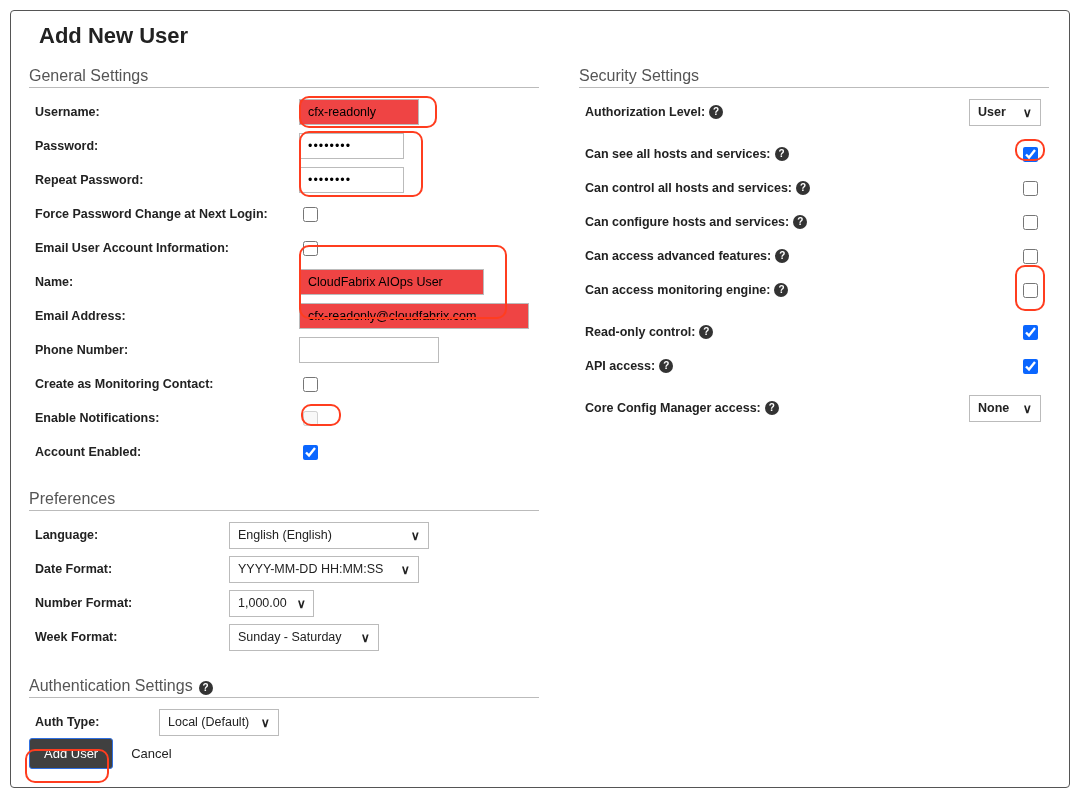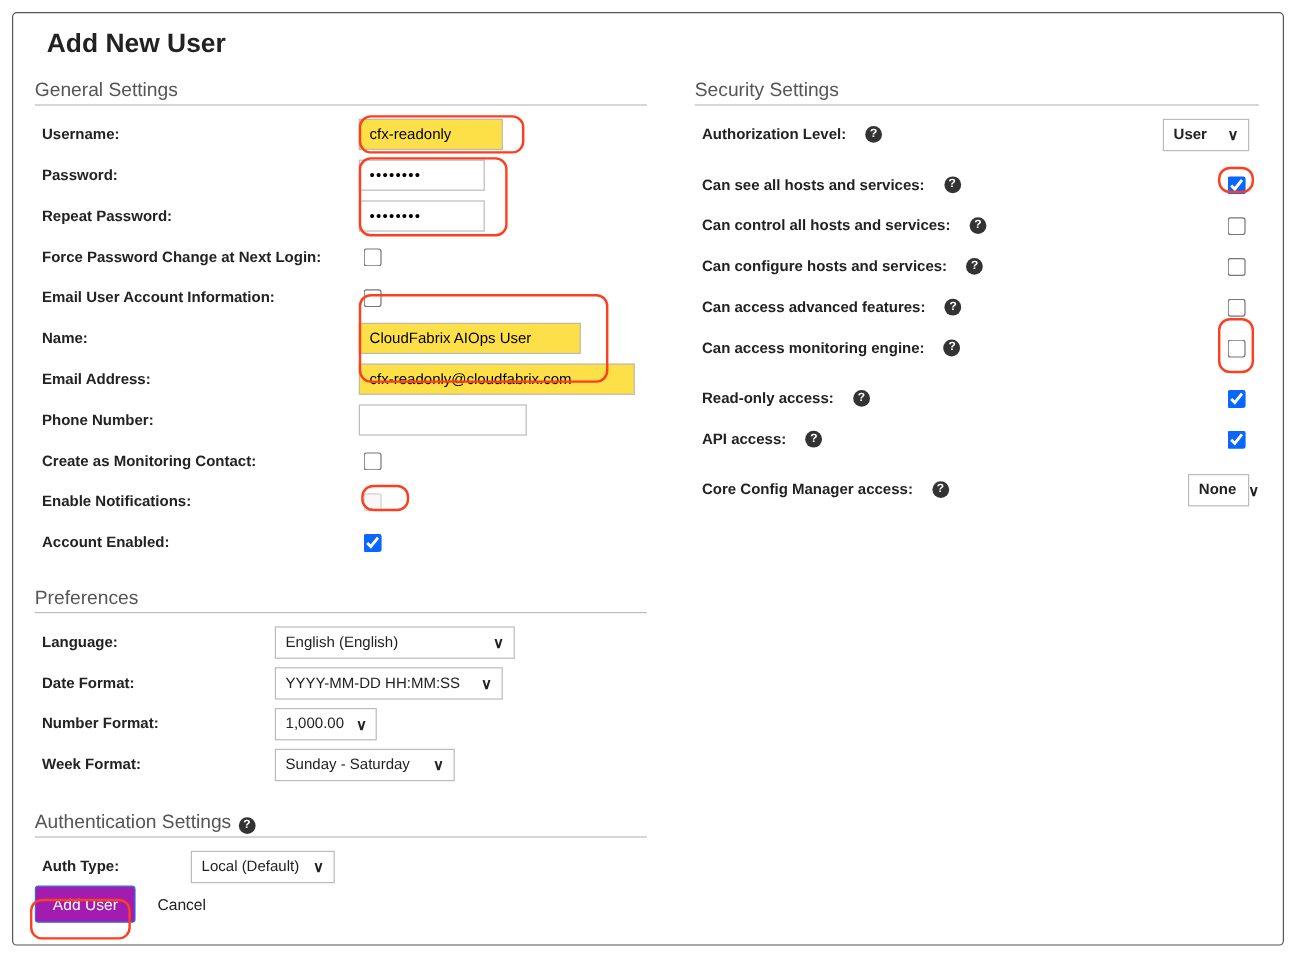--- a/index.html
+++ b/index.html
@@ -63,38 +63,38 @@
   .row.prefs .lbl { width: 200px; }
   .row.auth .lbl { width: 130px; }
 
   .row .lbl-sec {
     font-weight: bold;
     font-size: 12.5px;
     flex: 1;
     padding-left: 6px;
     display:flex;
     align-items:center;
-    gap:16px;
+    gap:4px;
   }
   .row .ctrl-sec {
     width: 90px;
     display:flex;
     justify-content:flex-end;
     align-items:center;
     padding-right: 8px;
   }
 
   input[type=text], input[type=password] {
     font-family: inherit;
     font-size: 12.5px;
     padding: 5px 8px;
     border: 1px solid #bbb;
     background: #fff;
   }
-  input.blue-bg { background: #fde047; }
+  input.blue-bg { background: #ef4444; }
   input.w-username { width: 120px; }
   input.w-pass { width: 105px; }
   input.w-name { width: 185px; }
   input.w-email { width: 230px; }
   input.w-phone { width: 140px; }
 
   .fake-select {
     border: 1px solid #bbb;
     padding: 5px 8px;
     font-size: 12.5px;
@@ -104,21 +104,21 @@
     background:#fff;
     font-weight: normal;
   }
   .fake-select.bold { font-weight: bold; }
   .sel-lang { width: 200px; justify-content: space-between; }
   .sel-date { width: 190px; justify-content: space-between; }
   .sel-num  { width: 85px; justify-content: space-between; }
   .sel-week { width: 150px; justify-content: space-between; gap: 12px; }
   .sel-auth { width: 120px; justify-content: space-between; }
   .sel-user { width: 72px; justify-content: space-between; }
-  .sel-none { width: 51px; justify-content: space-between; }
+  .sel-none { width: 72px; justify-content: space-between; }
 
   .help-icon {
     display:inline-flex;
     width:14px; height:14px;
     border-radius:50%;
     background:#333;
     color:#fff;
     font-size:10px;
     font-weight:bold;
     align-items:center;
@@ -132,21 +132,21 @@
   }
 
   .highlight {
     position:absolute;
     border: 2.5px solid #ff3d1f;
     border-radius: 10px;
     pointer-events:none;
   }
 
   .btn-primary {
-    background:#a21caf;
+    background:#404040;
     color:#fff;
     border:1px solid #2f6fe0;
     padding:7px 14px;
     font-size:13px;
     border-radius:3px;
     cursor:pointer;
   }
   .btn-cancel {
     background:#fff;
     color:#222;
@@ -377,21 +377,21 @@
           <span>Can access monitoring engine:</span>
           <span class="help-icon">?</span>
         </div>
         <div class="ctrl-sec">
             <input type="checkbox" style="">
           </div>
       </div>
 
       <div class="row" style="margin-top:14px">
         <div class="lbl-sec">
-          <span>Read-only access:</span>
+          <span>Read-only control:</span>
           <span class="help-icon">?</span>
         </div>
         <div class="ctrl-sec">
             <input type="checkbox" checked="" style="">
           </div>
       </div>
 
       <div class="row" style="margin-top:0">
         <div class="lbl-sec">
           <span>API access:</span>

